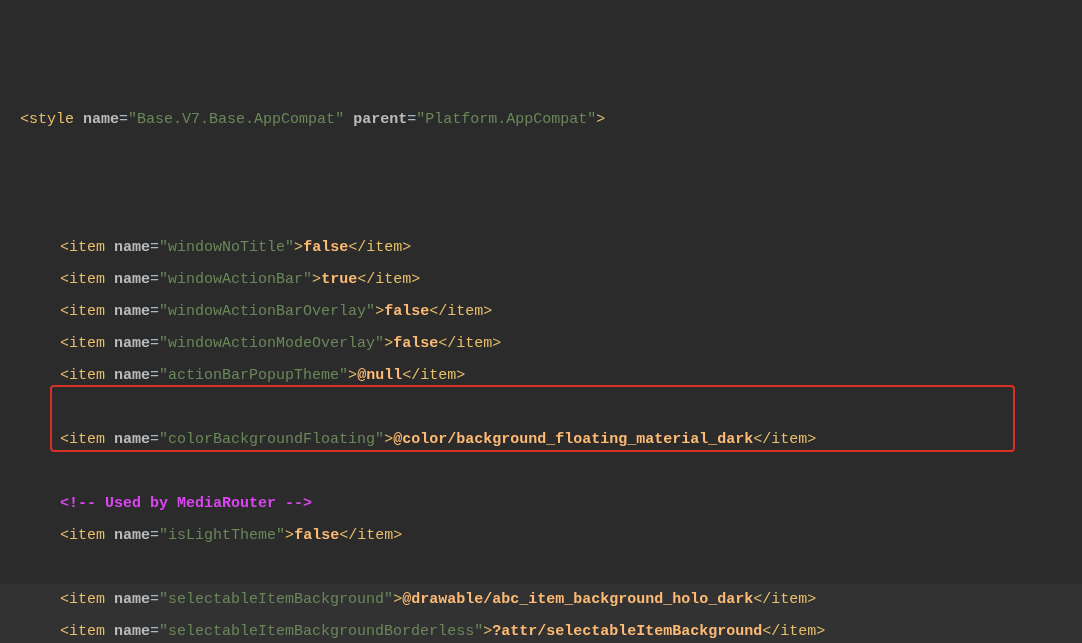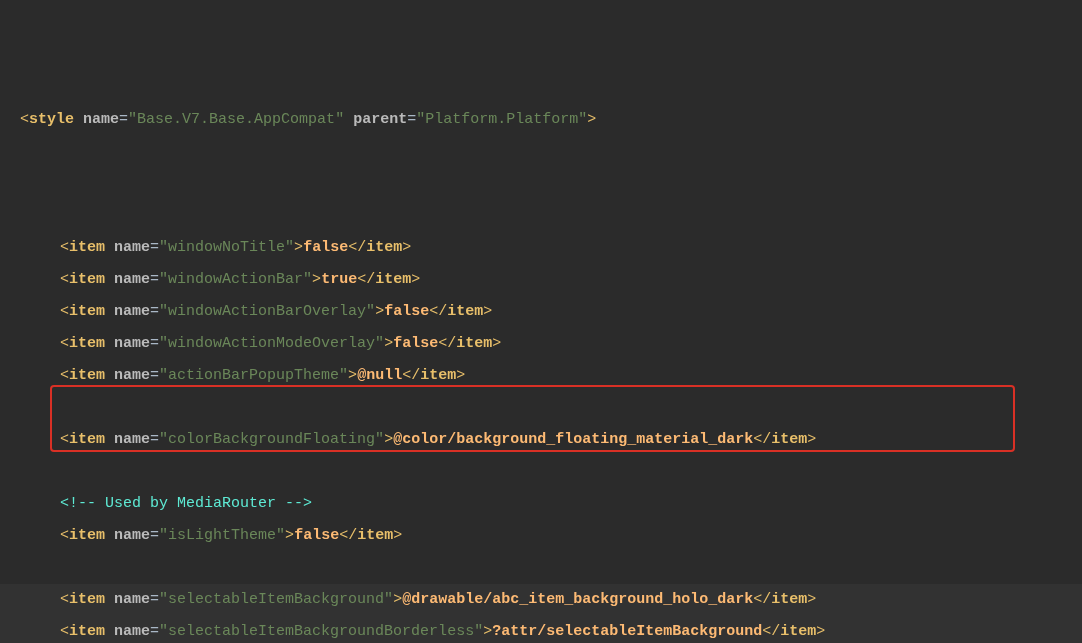--- a/index.html
+++ b/index.html
@@ -19,44 +19,44 @@
     white-space: pre;
     position: relative;
   }
   .line {
     height: 32px;
     padding-left: 20px;
     position: relative;
   }
   .indent1 { padding-left: 60px; }
   .t-bracket { color: #e8bf6a; }
-  .t-tag     { color: #e8bf6a; font-weight: bold; }
+  .t-tag     { color: #e8bf6a; font-weight: normal; }
   .t-attr    { color: #bababa; font-weight: bold; }
   .t-eq      { color: #a9b7c6; }
   .t-str     { color: #6a8759; }
   .t-val     { color: #fdba74; font-weight: bold; }
-  .t-comment { color: #5eead4; }
+  .t-comment { color: #d946ef; font-weight: bold; }
   .hl-box {
     position: absolute;
     left: 50px;
     top: 385px;
     width: 965px;
     height: 67px;
     border: 2px solid #d93025;
     border-radius: 4px;
     pointer-events: none;
     box-sizing: border-box;
   }
   .line.hl-bg {
     background: #323232;
   }
 </style>
 </head>
 <body>
 
 <div class="editor">
 
-  <div class="line"><span class="t-bracket">&lt;</span><span class="t-tag">style</span> <span class="t-attr">name</span><span class="t-eq">=</span><span class="t-str">"<span>Base.V7.Base.AppCompat</span>"</span> <span class="t-attr">parent</span><span class="t-eq">=</span><span class="t-str">"<span>Platform.Platform</span>"</span><span class="t-bracket">&gt;</span></div>
+  <div class="line"><span class="t-bracket">&lt;</span><span class="t-tag">style</span> <span class="t-attr">name</span><span class="t-eq">=</span><span class="t-str">"<span>Base.V7.Base.AppCompat</span>"</span> <span class="t-attr">parent</span><span class="t-eq">=</span><span class="t-str">"<span>Platform.AppCompat</span>"</span><span class="t-bracket">&gt;</span></div>
 
   <div id="code-lines"><div class="line indent1"><span class="t-bracket">&lt;</span><span class="t-tag">item</span> <span class="t-attr">name</span><span class="t-eq">=</span><span class="t-str">"windowNoTitle"</span><span class="t-bracket">&gt;</span><span class="t-val">false</span><span class="t-bracket">&lt;/</span><span class="t-tag">item</span><span class="t-bracket">&gt;</span></div><div class="line indent1"><span class="t-bracket">&lt;</span><span class="t-tag">item</span> <span class="t-attr">name</span><span class="t-eq">=</span><span class="t-str">"windowActionBar"</span><span class="t-bracket">&gt;</span><span class="t-val">true</span><span class="t-bracket">&lt;/</span><span class="t-tag">item</span><span class="t-bracket">&gt;</span></div><div class="line indent1"><span class="t-bracket">&lt;</span><span class="t-tag">item</span> <span class="t-attr">name</span><span class="t-eq">=</span><span class="t-str">"windowActionBarOverlay"</span><span class="t-bracket">&gt;</span><span class="t-val">false</span><span class="t-bracket">&lt;/</span><span class="t-tag">item</span><span class="t-bracket">&gt;</span></div><div class="line indent1"><span class="t-bracket">&lt;</span><span class="t-tag">item</span> <span class="t-attr">name</span><span class="t-eq">=</span><span class="t-str">"windowActionModeOverlay"</span><span class="t-bracket">&gt;</span><span class="t-val">false</span><span class="t-bracket">&lt;/</span><span class="t-tag">item</span><span class="t-bracket">&gt;</span></div><div class="line indent1"><span class="t-bracket">&lt;</span><span class="t-tag">item</span> <span class="t-attr">name</span><span class="t-eq">=</span><span class="t-str">"actionBarPopupTheme"</span><span class="t-bracket">&gt;</span><span class="t-val">@null</span><span class="t-bracket">&lt;/</span><span class="t-tag">item</span><span class="t-bracket">&gt;</span></div><div class="line indent1">&nbsp;</div><div class="line indent1"><span class="t-bracket">&lt;</span><span class="t-tag">item</span> <span class="t-attr">name</span><span class="t-eq">=</span><span class="t-str">"colorBackgroundFloating"</span><span class="t-bracket">&gt;</span><span class="t-val">@color/background_floating_material_dark</span><span class="t-bracket">&lt;/</span><span class="t-tag">item</span><span class="t-bracket">&gt;</span></div><div class="line indent1">&nbsp;</div><div class="line indent1"><span class="t-comment">&lt;!-- Used by MediaRouter --&gt;</span></div><div class="line indent1"><span class="t-bracket">&lt;</span><span class="t-tag">item</span> <span class="t-attr">name</span><span class="t-eq">=</span><span class="t-str">"isLightTheme"</span><span class="t-bracket">&gt;</span><span class="t-val">false</span><span class="t-bracket">&lt;/</span><span class="t-tag">item</span><span class="t-bracket">&gt;</span></div><div class="line indent1">&nbsp;</div><div class="line indent1 hl-bg"><span class="t-bracket">&lt;</span><span class="t-tag">item</span> <span class="t-attr">name</span><span class="t-eq">=</span><span class="t-str">"selectableItemBackground"</span><span class="t-bracket">&gt;</span><span class="t-val">@drawable/abc_item_background_holo_dark</span><span class="t-bracket">&lt;/</span><span class="t-tag">item</span><span class="t-bracket">&gt;</span></div><div class="line indent1 hl-bg"><span class="t-bracket">&lt;</span><span class="t-tag">item</span> <span class="t-attr">name</span><span class="t-eq">=</span><span class="t-str">"selectableItemBackgroundBorderless"</span><span class="t-bracket">&gt;</span><span class="t-val">?attr/selectableItemBackground</span><span class="t-bracket">&lt;/</span><span class="t-tag">item</span><span class="t-bracket">&gt;</span></div></div>
 
   <div class="hl-box"></div>
 </div>
 
 </body></html>

